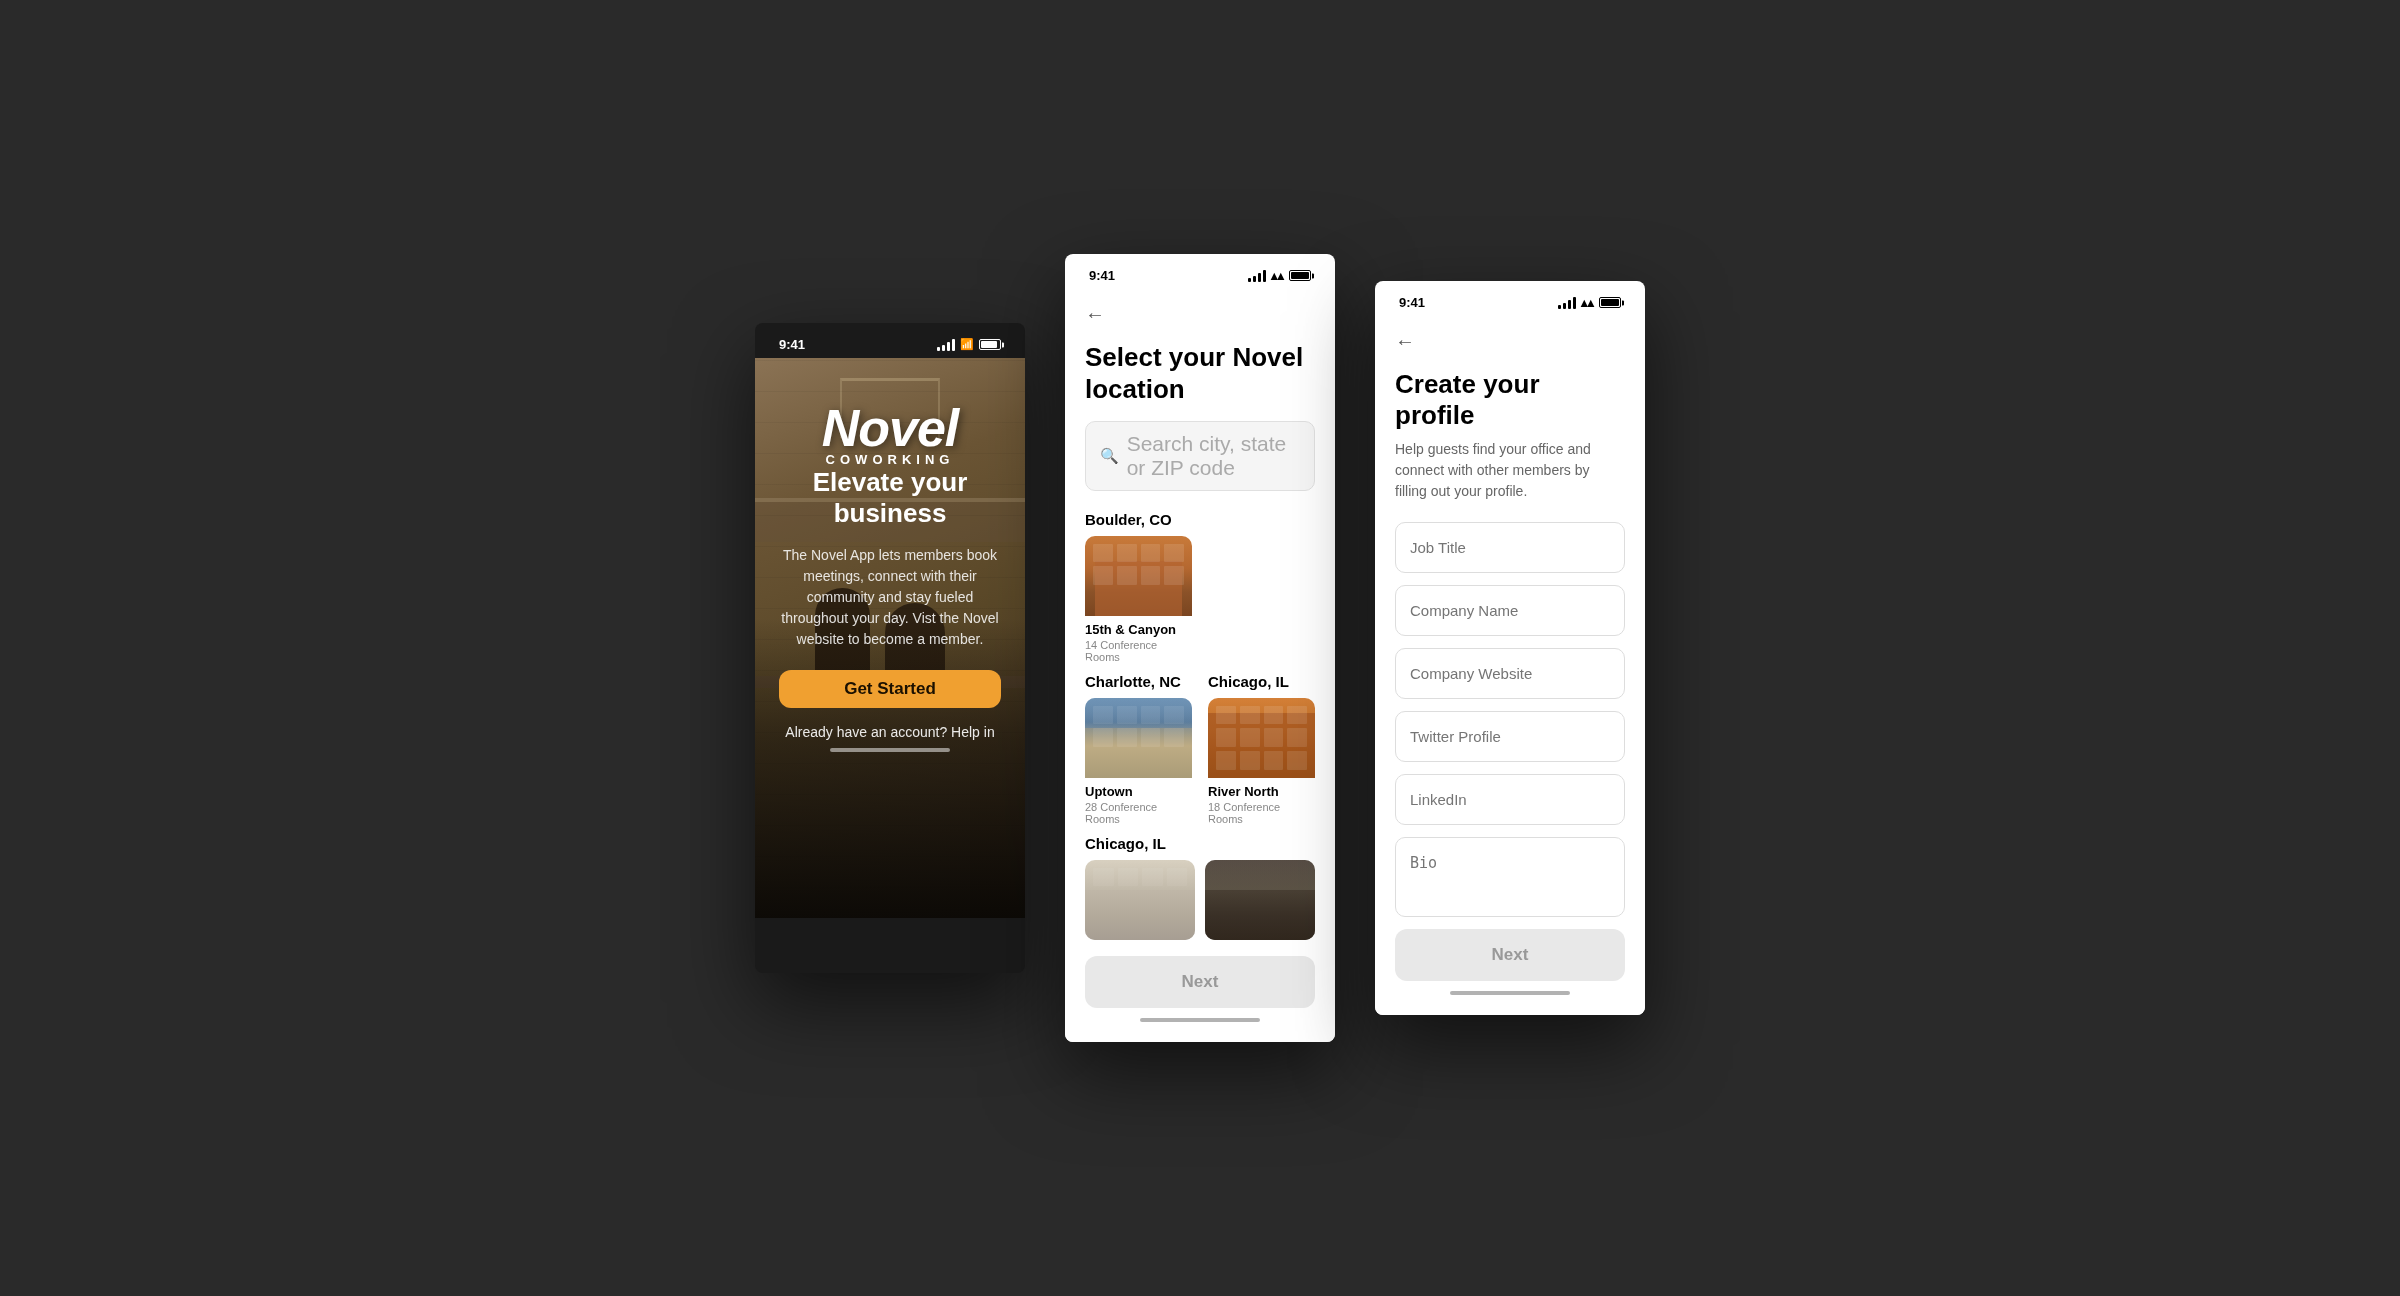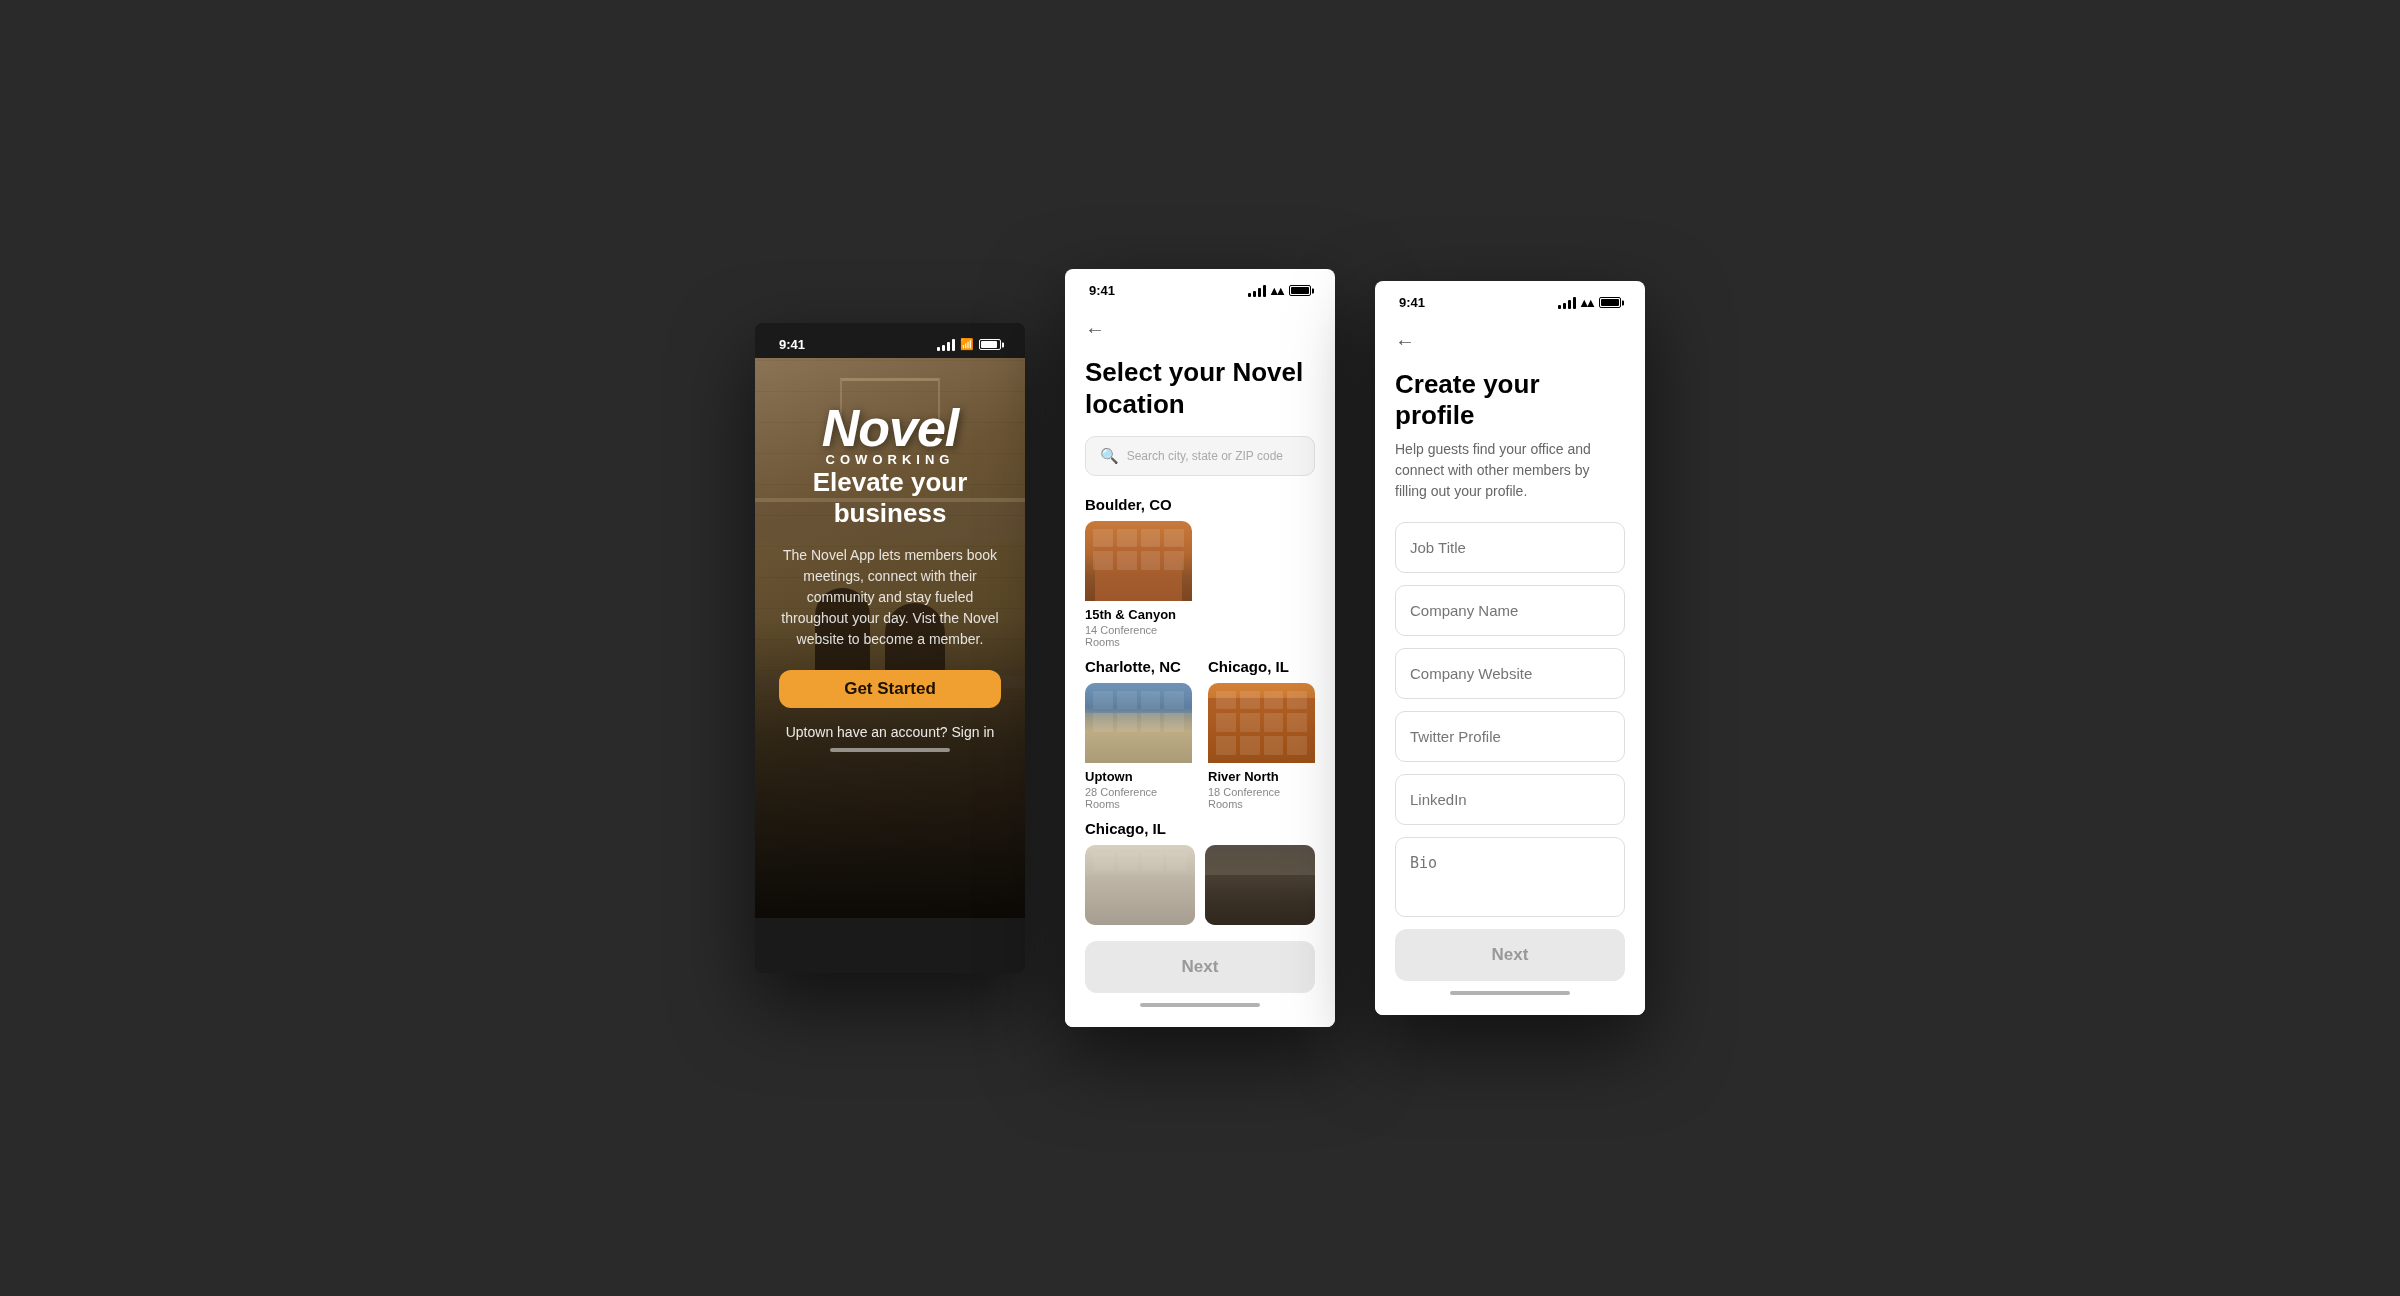--- a/index.html
+++ b/index.html
@@ -222,21 +222,21 @@
       border-radius: 10px;
       padding: 10px 14px;
       margin-bottom: 20px;
     }
     .search-icon-char {
       color: #999;
       font-size: 15px;
     }
     .search-placeholder {
       color: #aaa;
-      font-size: 12px;
+      font-size: 21px;
     }
     .city-name {
       font-size: 15px;
       font-weight: 700;
       color: #000;
       margin-bottom: 8px;
     }
     .location-card {
       border-radius: 10px;
       overflow: hidden;
@@ -396,21 +396,21 @@
 
       <div class="splash-content">
         <div class="novel-logo-container">
           <div class="novel-logo-text">Novel</div>
           <div class="novel-coworking">COWORKING</div>
         </div>
         <div class="splash-bottom">
           <h1 class="splash-heading">Elevate your business</h1>
           <p class="splash-subtext">The Novel App lets members book meetings, connect with their community and stay fueled throughout your day. Vist the Novel website to become a member.</p>
           <button class="get-started-btn">Get Started</button>
-          <div class="sign-in-text">Uptown have an account? Sign in</div>
+          <div class="sign-in-text">Already have an account? Help in</div>
         </div>
         <div class="home-indicator"></div>
       </div>
     </div>
   </div>
 
   <div class="phone phone-light" style="display:flex;flex-direction:column;min-height:720px;">
 
     <div class="status-bar status-bar-light">
       <span class="status-time">9:41</span>

